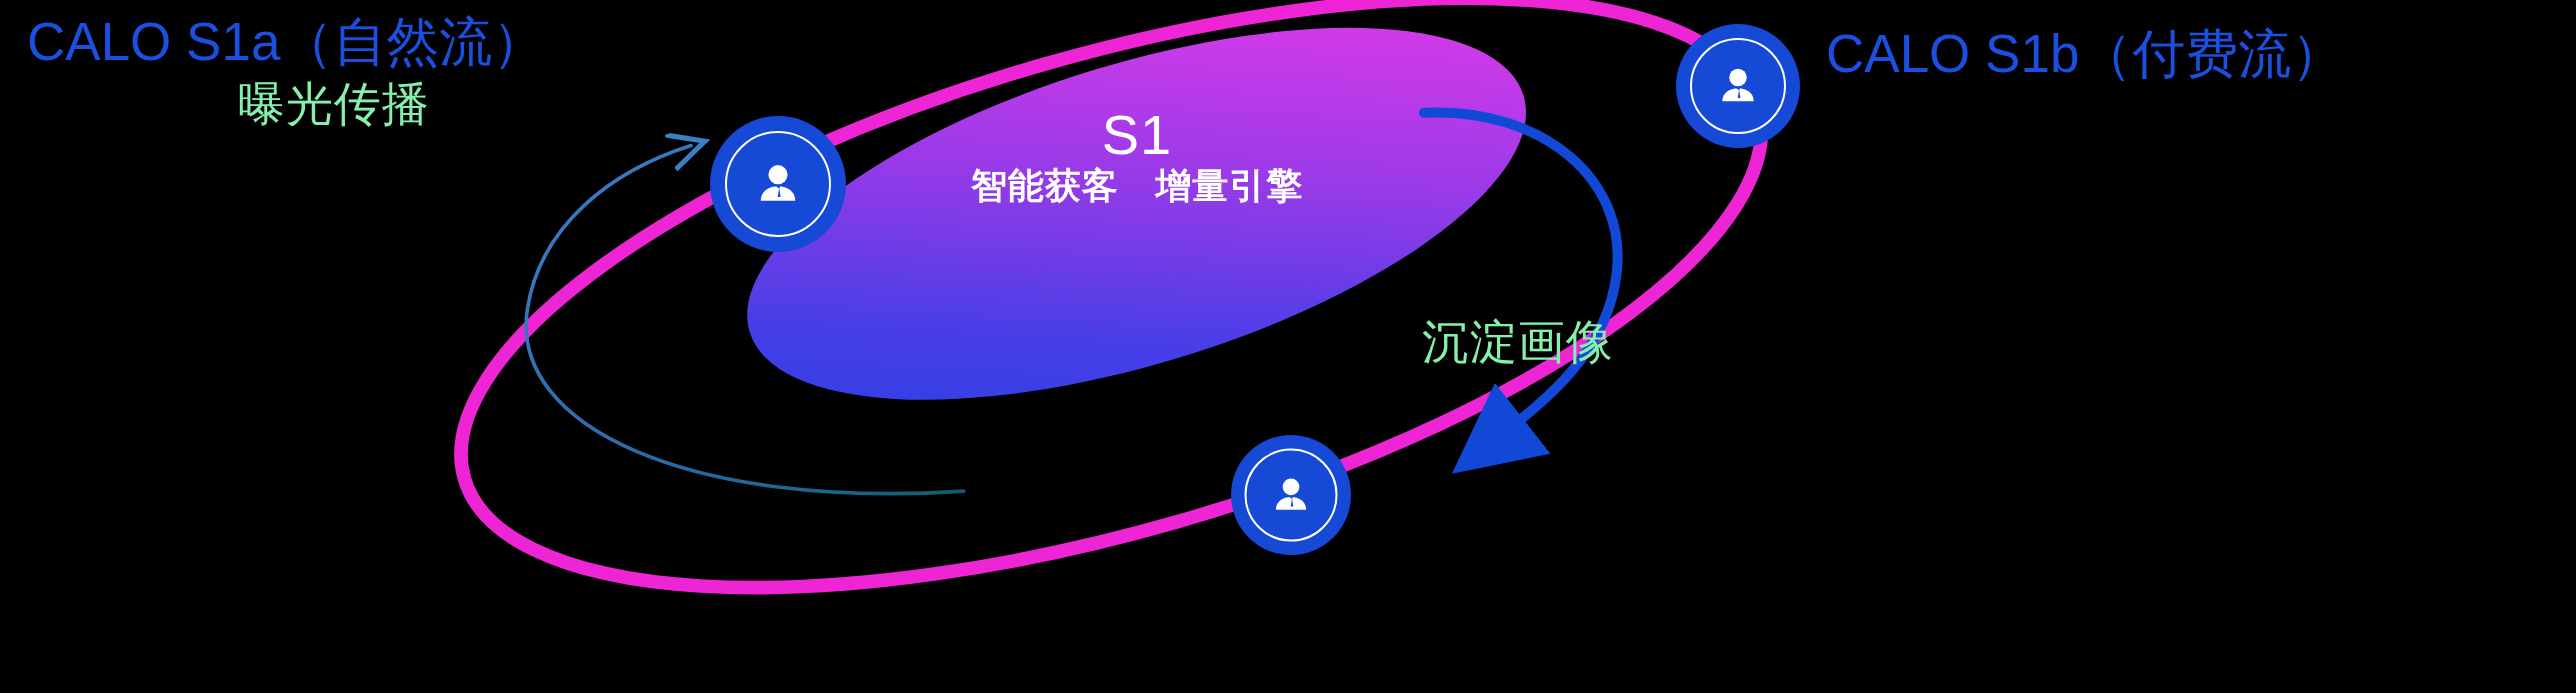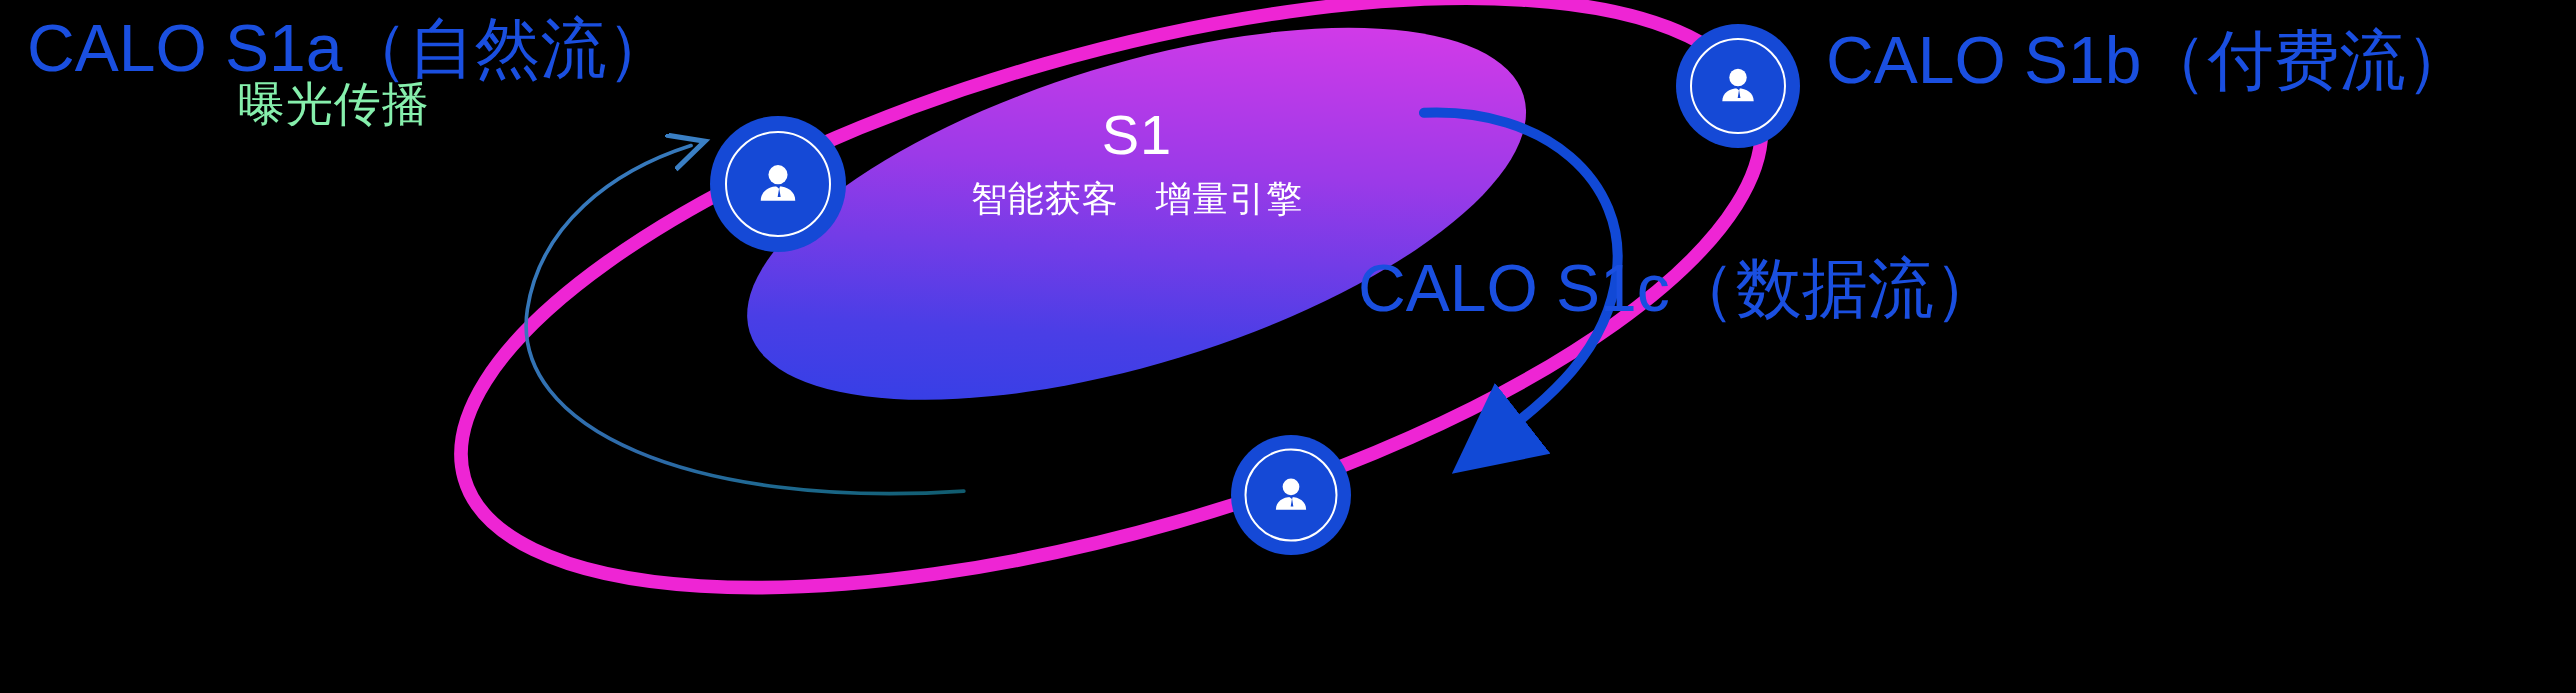--- a/index.html
+++ b/index.html
@@ -7,21 +7,21 @@
     width:2576px;height:694px;overflow:hidden;position:relative;
     font-family:"Liberation Sans","DejaVu Sans",sans-serif;
   }
   #stage{position:absolute;left:0;top:0;width:2576px;height:694px;background:#000000;}
   #scene{position:absolute;left:0;top:0;width:2576px;height:694px;}
 
   .label{position:absolute;white-space:nowrap;line-height:1;}
 
   .flow-title{
     color:#1a4fe0;
-    font-size:66px;
+    font-size:53px;
     letter-spacing:0px;
     font-weight:400;
   }
   .flow-sub{
     color:#86efac;
     font-size:47px;
     font-weight:400;
     letter-spacing:0.9px;
   }
 
@@ -33,21 +33,21 @@
 
   #t-s1c{left:1358px;top:255px;}
   #s-s1c{left:1422px;top:318px;}
 
   
   #core-text{
     position:absolute;left:846px;top:107px;width:582px;
     text-align:center;color:#ffffff;
   }
   #core-title{font-size:56px;line-height:1;letter-spacing:0.9px;font-weight:400;}
-  #core-sub{font-size:36px;line-height:1;margin-top:18px;letter-spacing:0.9px;font-weight:400;}
+  #core-sub{font-size:36px;line-height:1;margin-top:5px;letter-spacing:0.9px;font-weight:700;}
 
   .node{position:absolute;border-radius:50%;background:#1549d6;}
   .node .ring{
     position:absolute;left:50%;top:50%;transform:translate(-50%,-50%);
     border-radius:50%;border:2.7px solid #ffffff;
   }
   .node svg{position:absolute;left:50%;top:50%;transform:translate(-50%,-50%);}
 
   #node-a{left:710px;top:116px;width:136px;height:136px;}
   #node-a .ring{width:102px;height:102px;}
@@ -129,16 +129,16 @@
       <path d="M4.6 19.2c0-3.9 3.3-6.2 7.4-6.2s7.4 2.3 7.4 6.2z" fill="#fff"></path>
       <path d="M11.1 12.9h1.8l-.35 1.1.6 3.6h-1.3l.6-3.6z" fill="#1549d6"></path>
     </svg>
   </div>
 
   <div class="label flow-title" id="t-s1a">CALO S1a（自然流）</div>
   <div class="label flow-sub" id="s-s1a">曝光传播</div>
 
   <div class="label flow-title" id="t-s1b">CALO S1b（付费流）</div>
 
-  <div class="label flow-title" id="t-s1c">CALO S1c（数据流）</div>
+  <div class="label flow-sub" id="s-s1c">沉淀画像</div>
 
 </div>
 
 
 </body></html>

